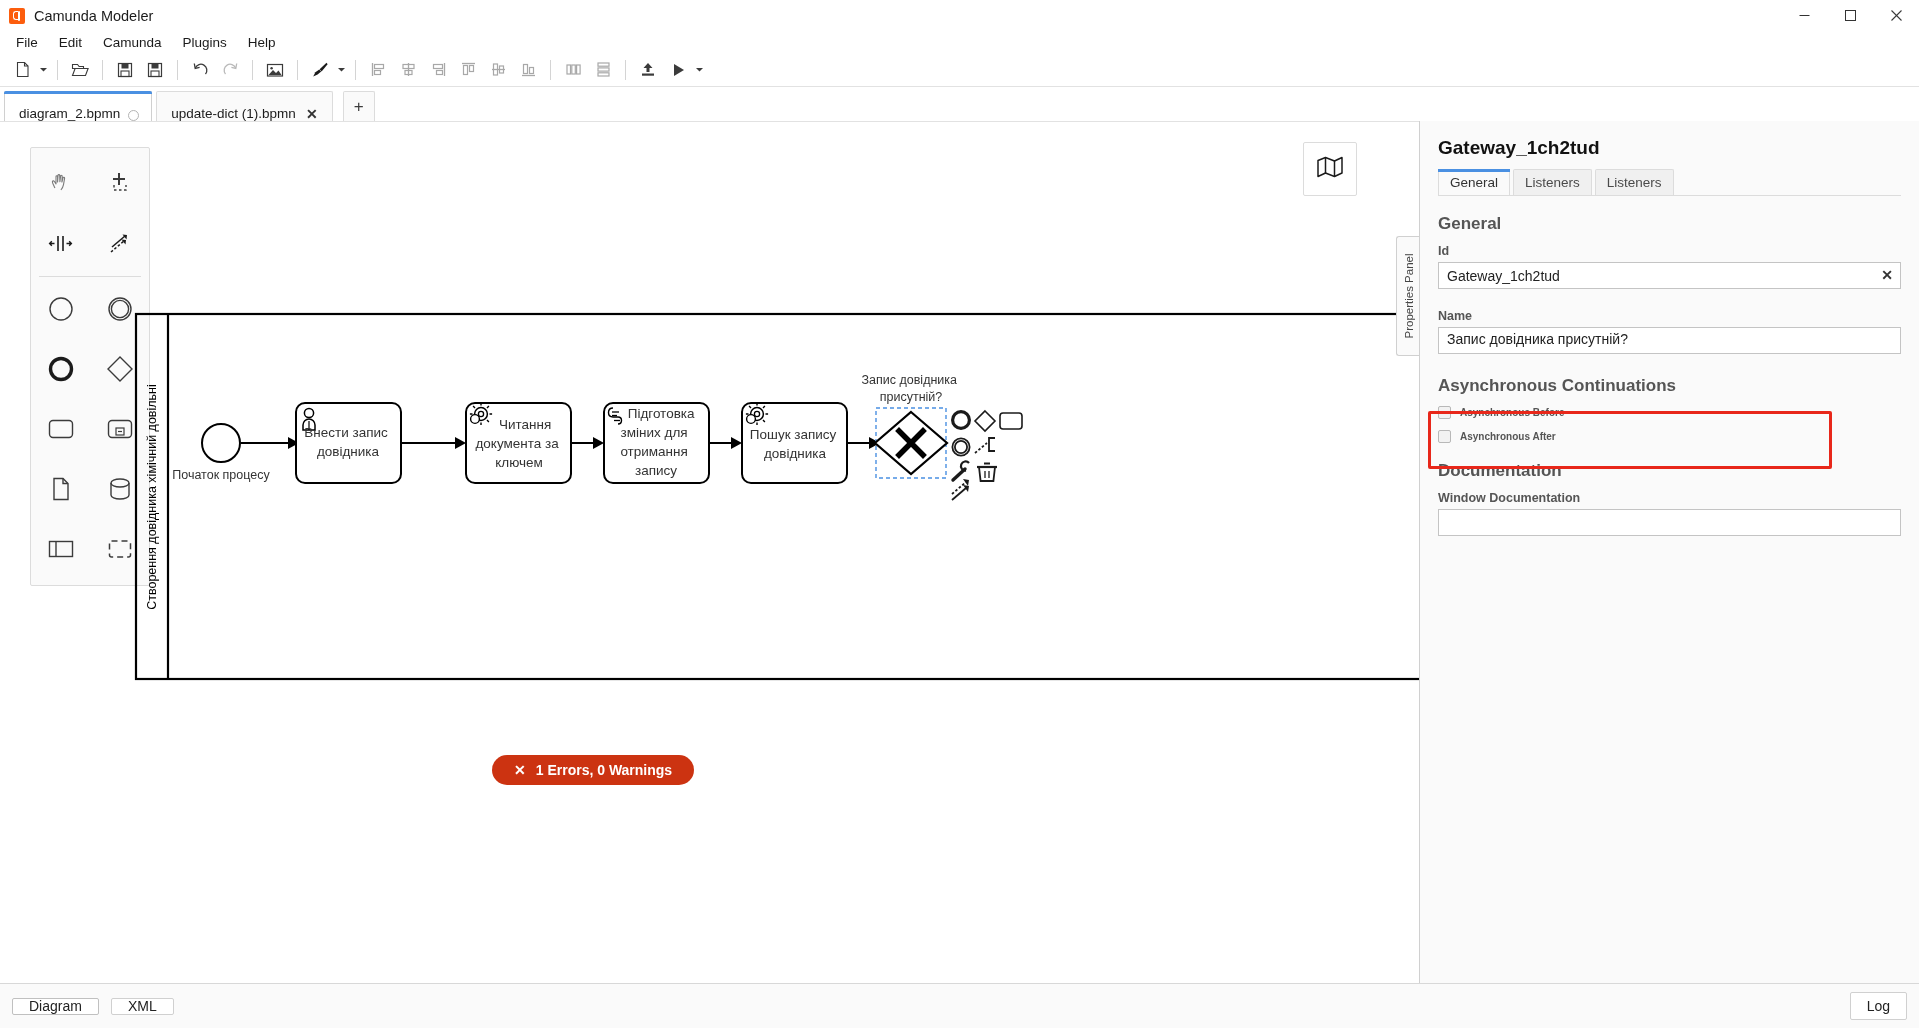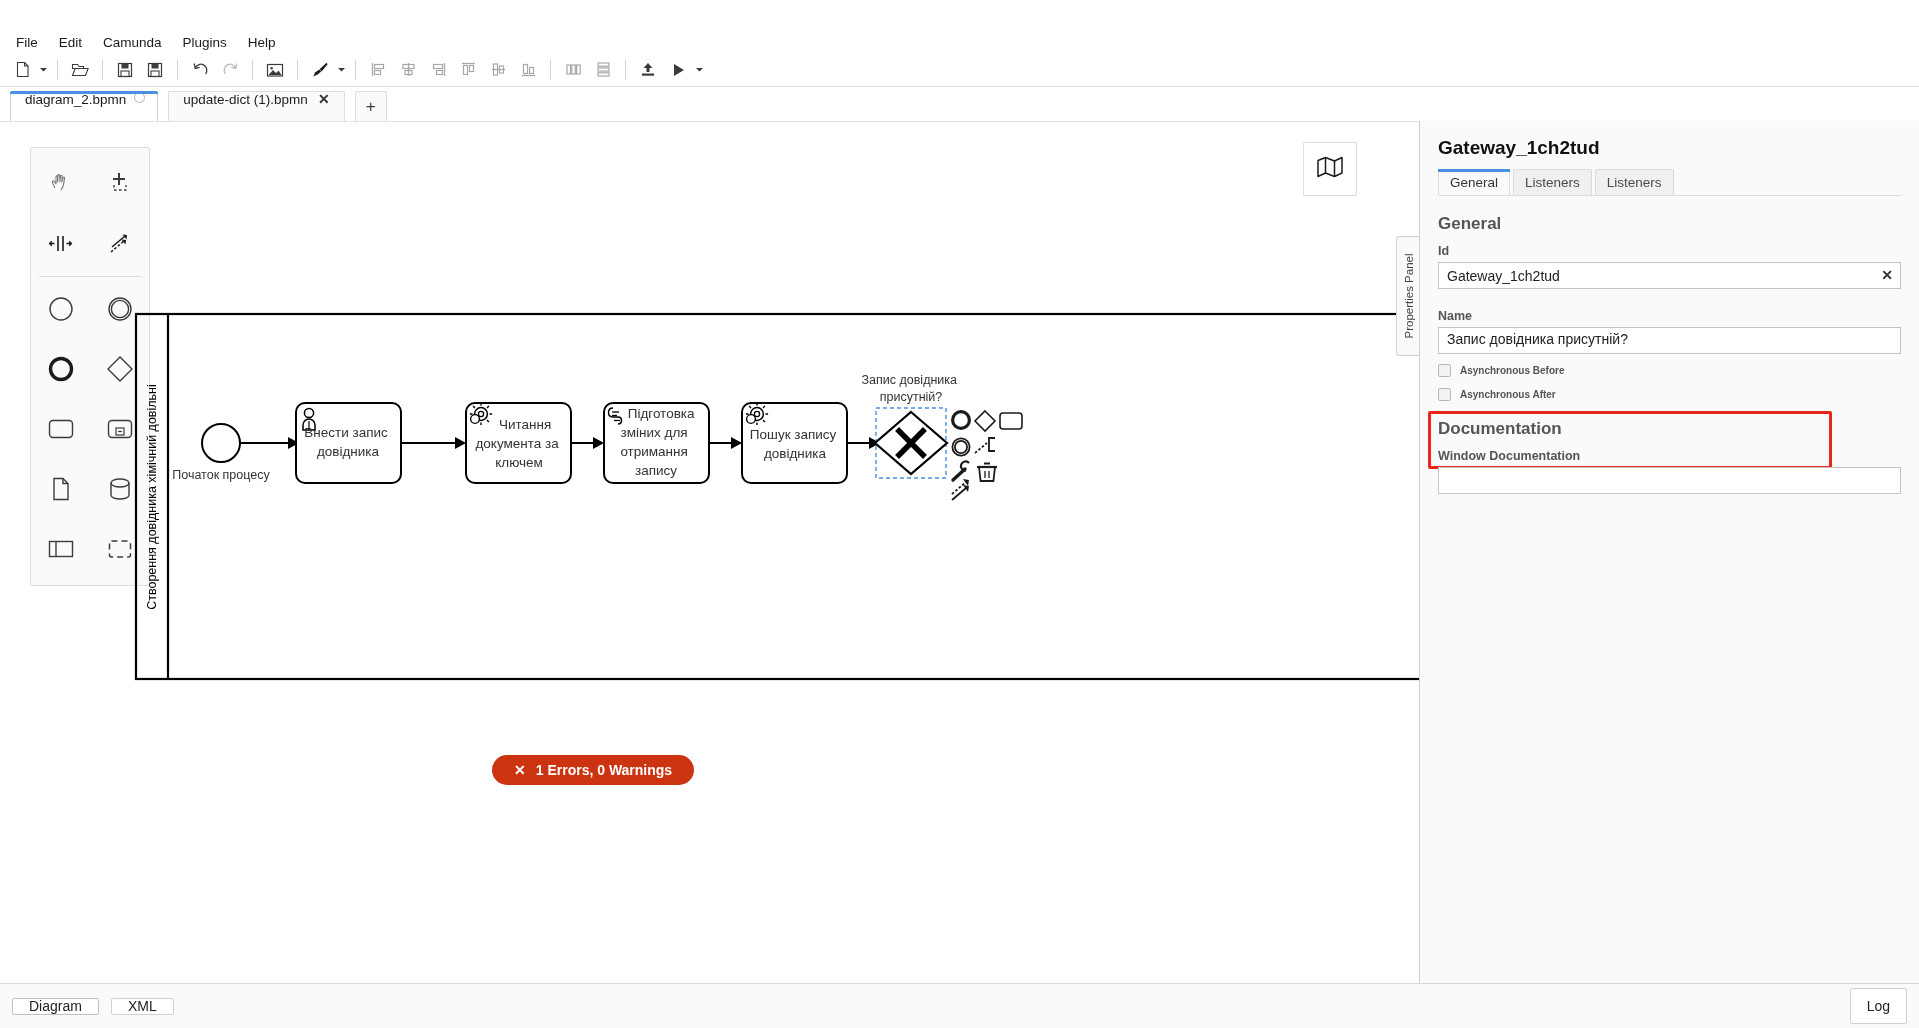--- a/index.html
+++ b/index.html
@@ -61,24 +61,24 @@
   .tb-sep { width:1px; height:20px; background:#d4d4d4; margin:0 7px; }
   .tb-first { margin-left:8px; }
   .tb-btn svg, .tb-caret svg { pointer-events:none; }
 
   
   .tabbar {
     position:absolute; top:87px; left:0; width:1919px; height:34px;
     background:#fff; display:flex; align-items:flex-end;
   }
   .tab {
-    height: 30px; display:flex; align-items:flex-start; gap:8px;
+    height: 30px; display:flex; align-items:flex-end; gap:8px;
     padding: 0 12px 0 14px; font-size:13.5px; color:#1b1b1b;
     background:#fafafa; border:1px solid #dcdcdc; border-bottom:none;
-    margin-left:10px; position:relative; border-radius:2px 2px 0 0;
+    margin-left:4px; position:relative; border-radius:2px 2px 0 0;
   }
   .tab.active { background:#ffffff; border-color:#d0d0d0; }
   .tab.active::before{
     content:""; position:absolute; left:-1px; right:-1px; top:-1px; height:3px;
     background:#4a90e2; border-radius:2px 2px 0 0;
   }
   .tab-dirty {
     width:11px; height:11px; border:1.4px solid #b4b4b4; border-radius:50%;
     display:inline-block;
   }
@@ -189,31 +189,53 @@
     position:absolute; top:983px; left:0; width:1919px; height:45px;
     background:#fafafa; border-top:1px solid #d8d8d8; display:flex; align-items:center;
   }
   .bt-tab {
     height:17px; padding:0 16px; margin-left:12px; font-size:14px; color:#222;
     background:#fff; border:1px solid #d0d0d0; display:flex; align-items:center;
     border-radius:2px;
   }
   .bt-tab.active { background:#fff; border-color:#c0c0c0; }
   .log-btn {
-    position:absolute; right:12px; height:36px; padding:0 16px; font-size:14px;
+    position:absolute; right:12px; height:28px; padding:0 16px; font-size:14px;
     color:#222; background:#fff; border:1px solid #d0d0d0;
     display:flex; align-items:center; border-radius:2px;
   }
   .bpmn-label { font-family:"Liberation Sans", sans-serif; }
 </style>
 </head>
 <body>
 
 <div id="app">
 
+  <div class="titlebar">
+    <div class="app-icon"></div>
+    <div class="app-title">Camunda Modeler</div>
+    <div class="win-controls">
+      <div class="win-btn">
+        <svg width="11" height="11" viewBox="0 0 11 11">
+            <line x1="0.5" y1="5.5" x2="10.5" y2="5.5" stroke="#333" stroke-width="1"></line>
+          </svg>
+      </div>
+      <div class="win-btn">
+        <svg width="11" height="11" viewBox="0 0 11 11">
+            <rect x="0.5" y="0.5" width="10" height="10" fill="none" stroke="#333" stroke-width="1"></rect>
+          </svg>
+      </div>
+      <div class="win-btn close">
+        <svg width="11" height="11" viewBox="0 0 11 11">
+            <line x1="0.5" y1="0.5" x2="10.5" y2="10.5" stroke="currentColor" stroke-width="1.1"></line>
+            <line x1="10.5" y1="0.5" x2="0.5" y2="10.5" stroke="currentColor" stroke-width="1.1"></line>
+          </svg>
+      </div>
+    </div>
+  </div>
 
   <div class="menubar">
     <div class="menu-item">File</div>
     <div class="menu-item">Edit</div>
     <div class="menu-item">Camunda</div>
     <div class="menu-item">Plugins</div>
     <div class="menu-item">Help</div>
   </div>
 
   <div class="toolbar">
@@ -670,20 +692,21 @@
 
     <div style="height:14px"></div>
 
     <div class="field-label">Name</div>
     <div class="field-wrap">
       <textarea class="t-area" style="">Запис довідника присутній?</textarea>
     </div>
 
     <div class="highlight-box"></div>
 
+    <div class="sec-title">Asynchronous Continuations</div>
     <div class="chk-row">
       <span class="chk"></span>
       <span class="chk-label">Asynchronous Before</span>
     </div>
     <div class="chk-row">
       <span class="chk"></span>
       <span class="chk-label">Asynchronous After</span>
     </div>
 
     <div class="sec-title">Documentation</div>

